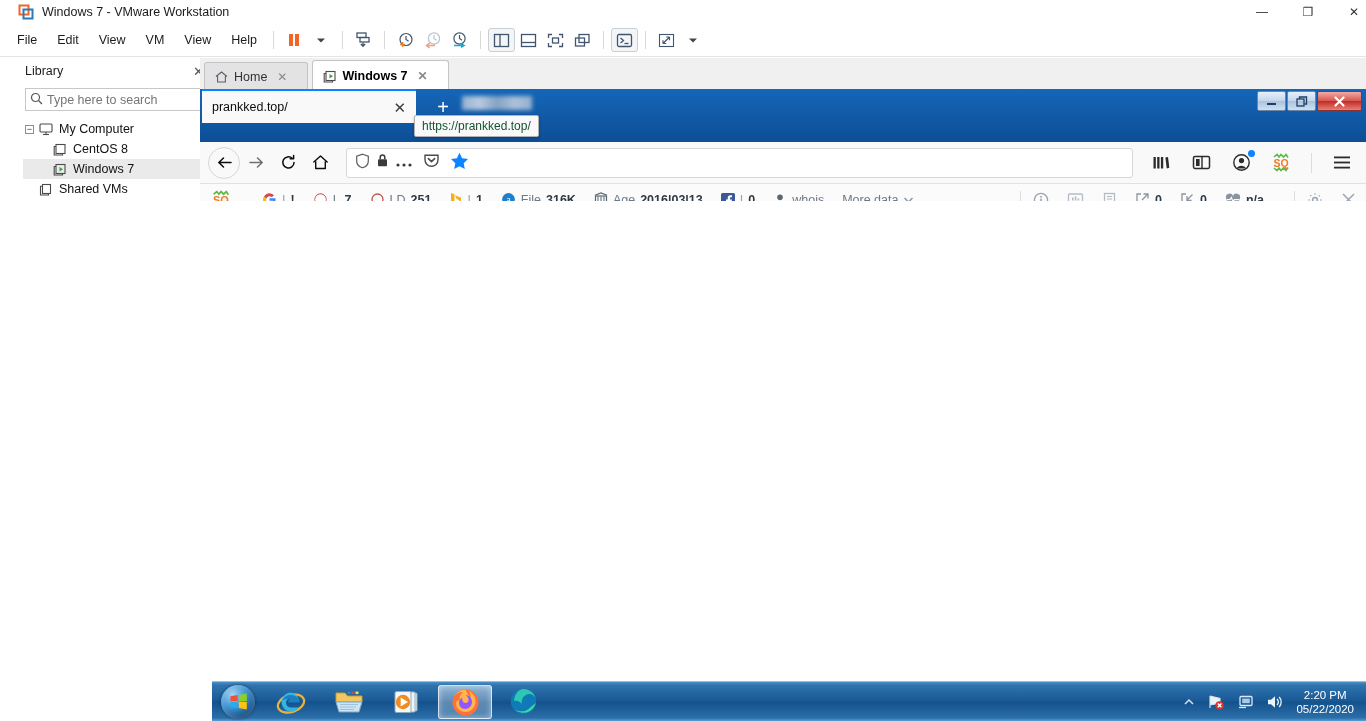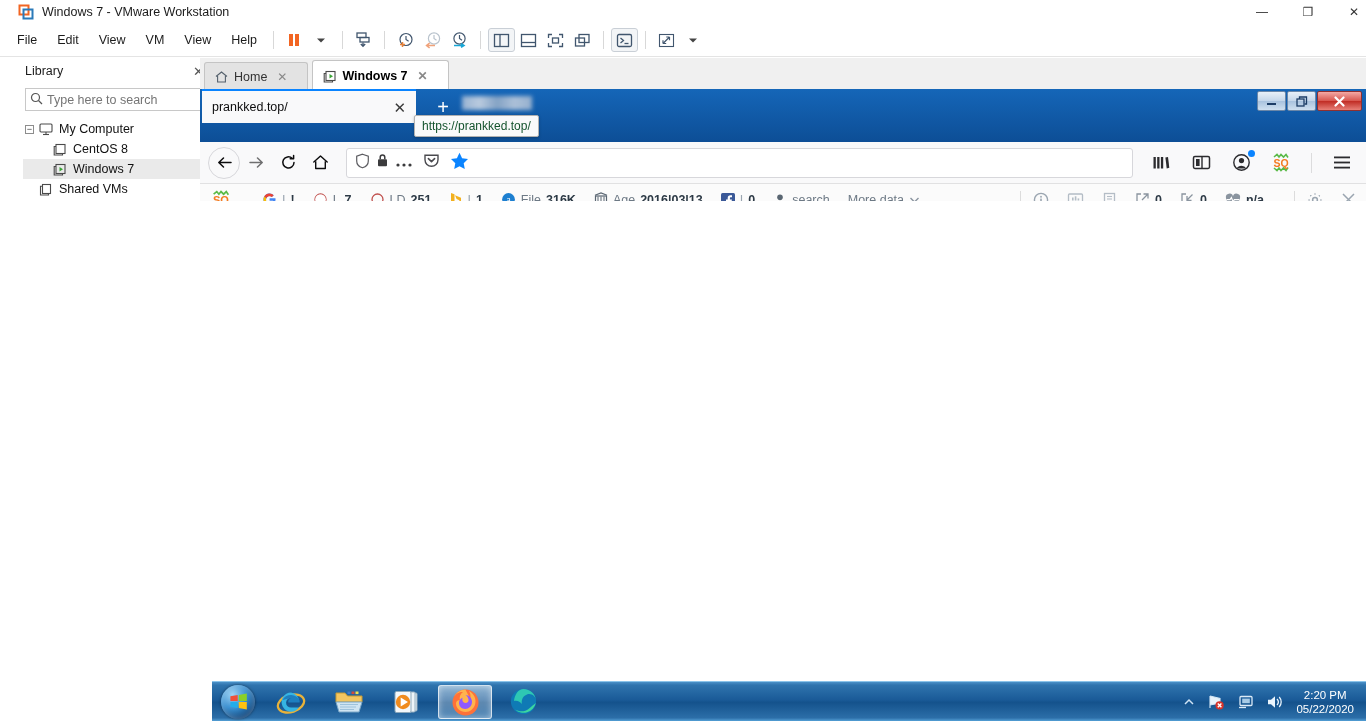--- a/index.html
+++ b/index.html
@@ -650,21 +650,21 @@
           <span class="val">0</span>
         </span>
 
         <span class="sq-item">
           <span class="sq-ic">
             <svg width="14" height="14" viewBox="0 0 14 14">
               <circle cx="7" cy="4.3" r="2.8" fill="#5a6672"></circle>
               <path d="M1.7 13 A5.3 5.3 0 0 1 12.3 13 Z" fill="#5a6672"></path>
             </svg>
           </span>
-          <span class="lbl">search</span>
+          <span class="lbl">whois</span>
         </span>
 
         <span class="sq-item">
           <span class="lbl">More data</span>
           <span class="sq-ic">
             <svg width="11" height="11" viewBox="0 0 11 11">
                 <path d="M1.5 4 L5.5 8 L9.5 4" fill="none" stroke="#8a949f" stroke-width="1.4"></path>
               </svg>
           </span>
         </span>

